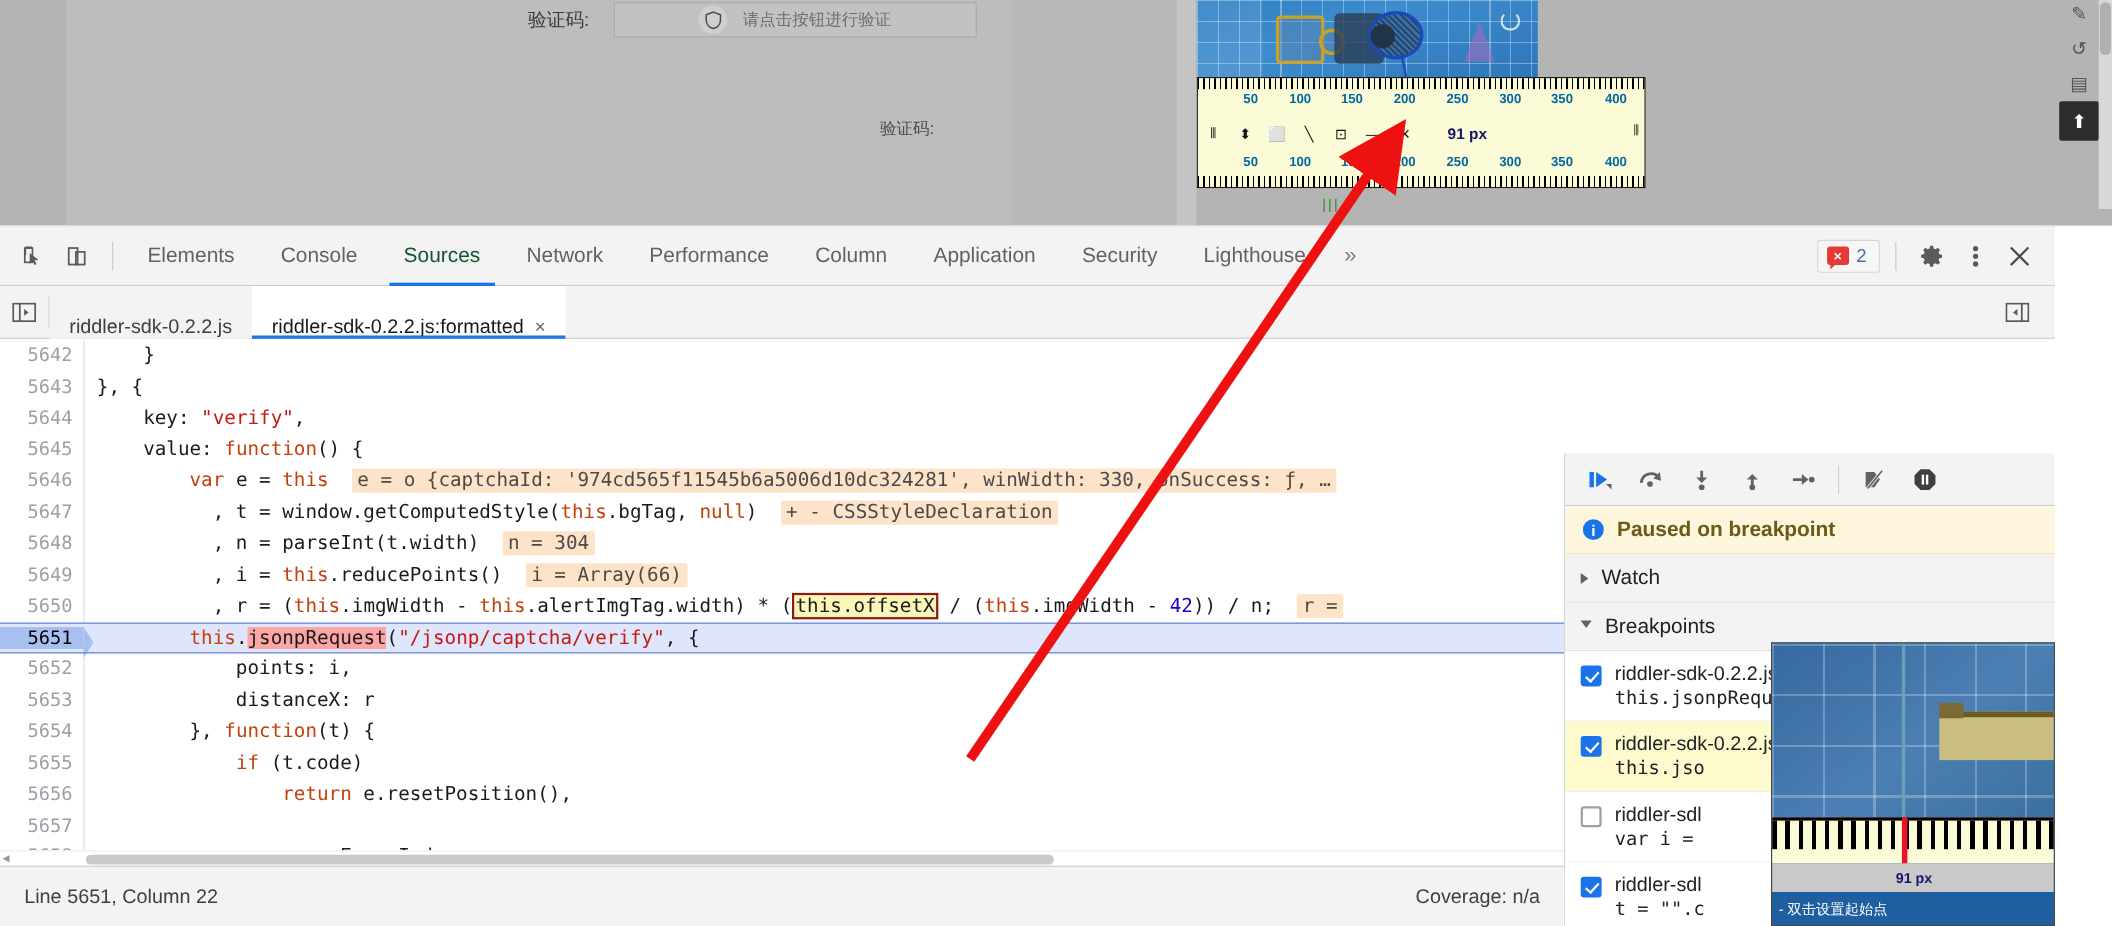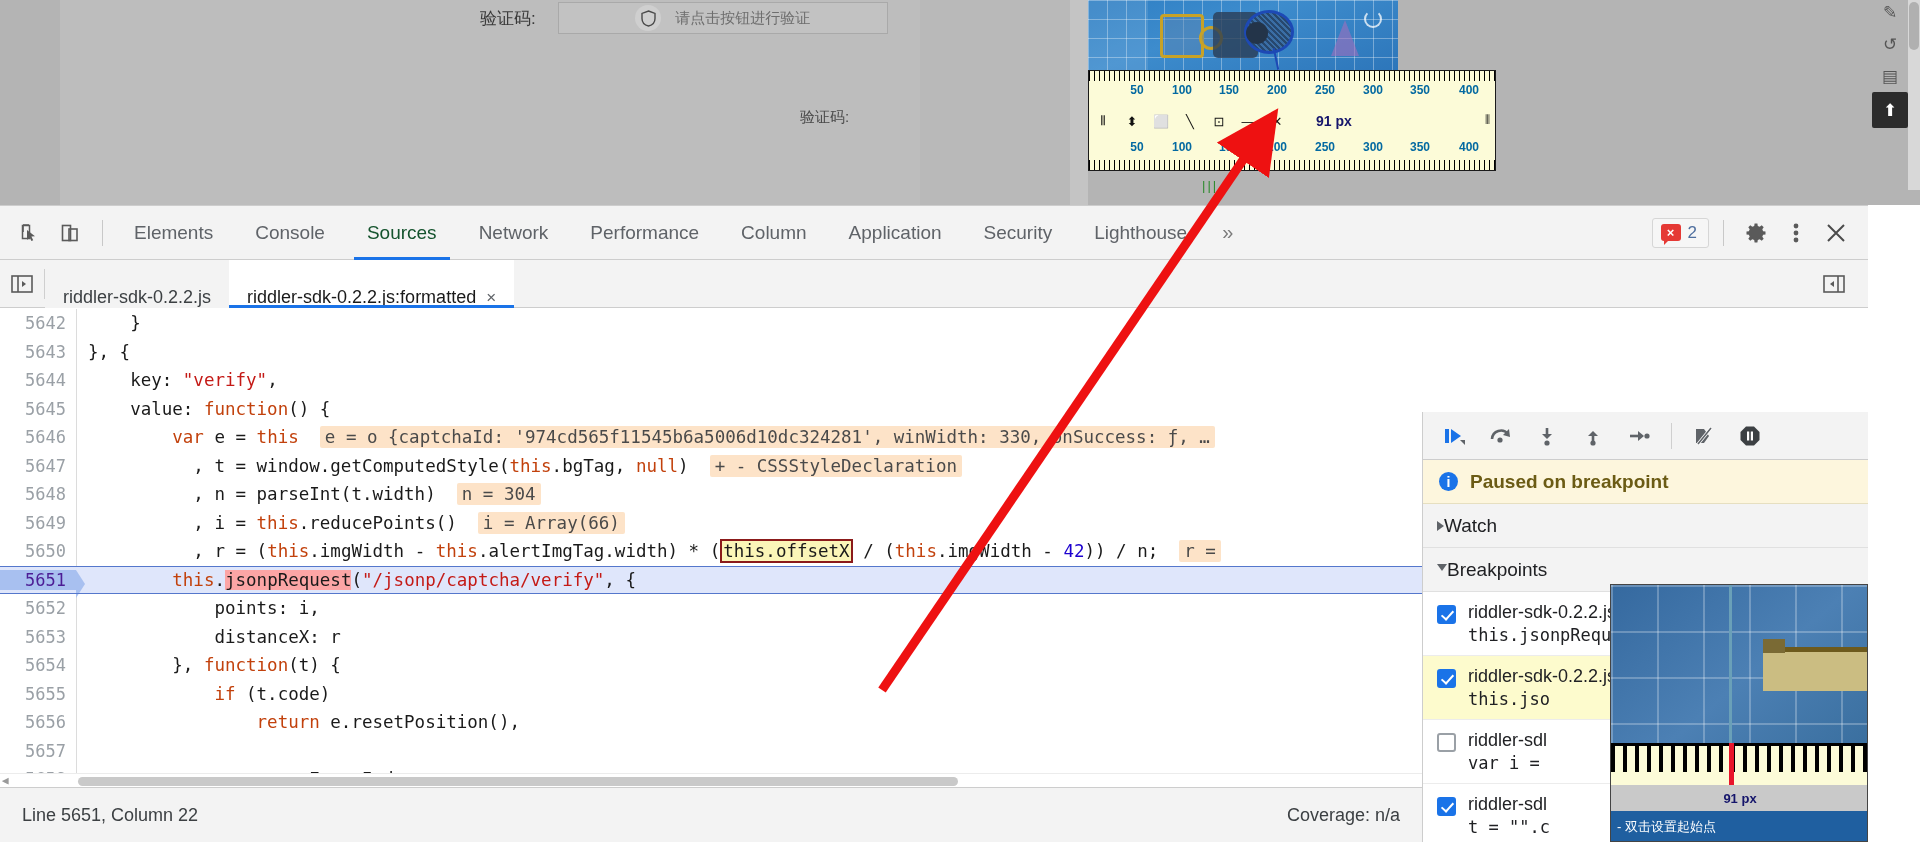--- a/index.html
+++ b/index.html
@@ -234,21 +234,21 @@
   .code-line.current:before{
     content:""; position:absolute; left:0; right:0; top:0; height:1px; background:#5577cc;
   }
   .code-line.current:after{
     content:""; position:absolute; left:0; right:0; bottom:0; height:1px; background:#5577cc;
   }
   .gutter {
     width: 76px; min-width:76px; text-align:right; padding-right: 10px;
     color:#9aa0a6; font-size:17px; user-select:none;
   }
-  .code-line.current .gutter { color:#4c1d95; background:#a8c0f0; position:relative; }
+  .code-line.current .gutter { color:#000000; background:#a8c0f0; position:relative; }
   .code-line.current .gutter:after{
     content:""; position:absolute; right:-9px; top:0; width:0;height:0;
     border-top:14px solid transparent; border-bottom:14.5px solid transparent;
     border-left:9px solid #a8c0f0;
   }
   .gutter-rule { position:absolute; left:76px; top:0; bottom:0; width:1px; background:#dcdcdc; }
   .code-text { padding-left: 12px; color:#1a1a1a; }
   .kw { color:#c2410c; }
   .str { color:#c41a16; }
   .num { color:#1c00cf; }
@@ -308,21 +308,21 @@
   .paused-banner {
     height: 44px; background:#fdf6dd; border-bottom:1px solid #e6dfc0;
     display:flex; align-items:center; gap: 12px; padding-left: 16px;
     font-size: 19px; font-weight: bold; color:#6b5b14;
   }
   .info-circle {
     width:19px; height:19px; border-radius:50%; background:#1a73e8; color:#fff;
     font-size:14px; font-weight:bold; display:flex; align-items:center; justify-content:center;
   }
   .dbg-section {
-    height: 44px; display:flex; align-items:center; gap: 0; padding-left: 14px;
+    height: 44px; display:flex; align-items:center; gap: 12px; padding-left: 14px;
     font-size: 19px; color:#202124; background:#f3f3f3; border-bottom:1px solid #e0e0e0;
   }
   .tri { width:0;height:0; border-left:7px solid #5f6368; border-top:5px solid transparent; border-bottom:5px solid transparent; }
   .tri.down { border-left:5px solid transparent; border-right:5px solid transparent; border-top:7px solid #5f6368; }
   .bp-item {
     padding: 10px 10px 10px 14px; display:flex; gap: 12px; align-items:flex-start;
     border-bottom:1px solid #ececec; background:#fff;
   }
   .bp-item.sel { background:#fdfbcd; }
   .cb {

